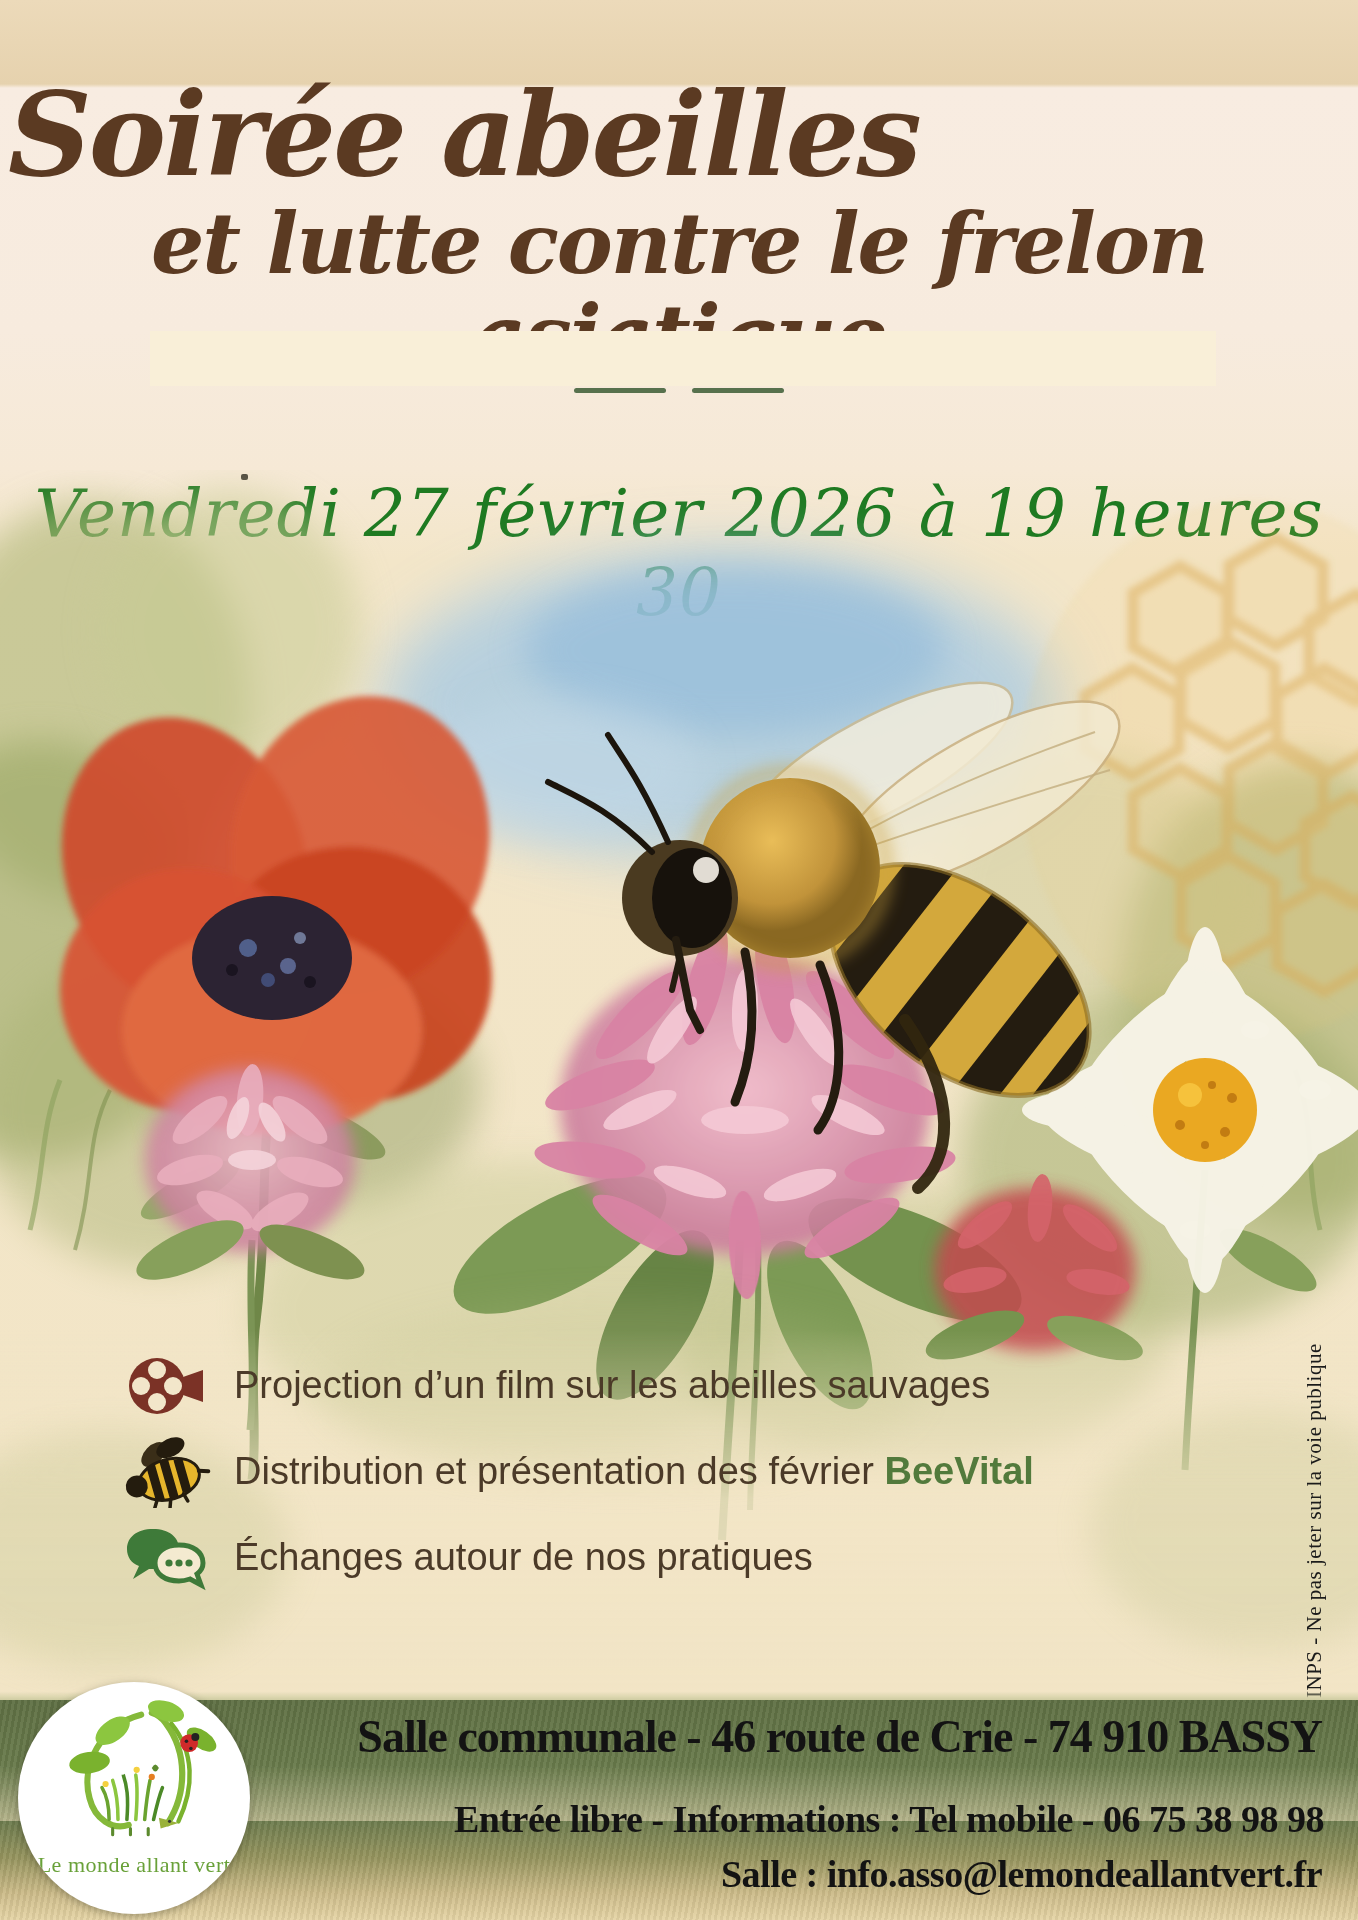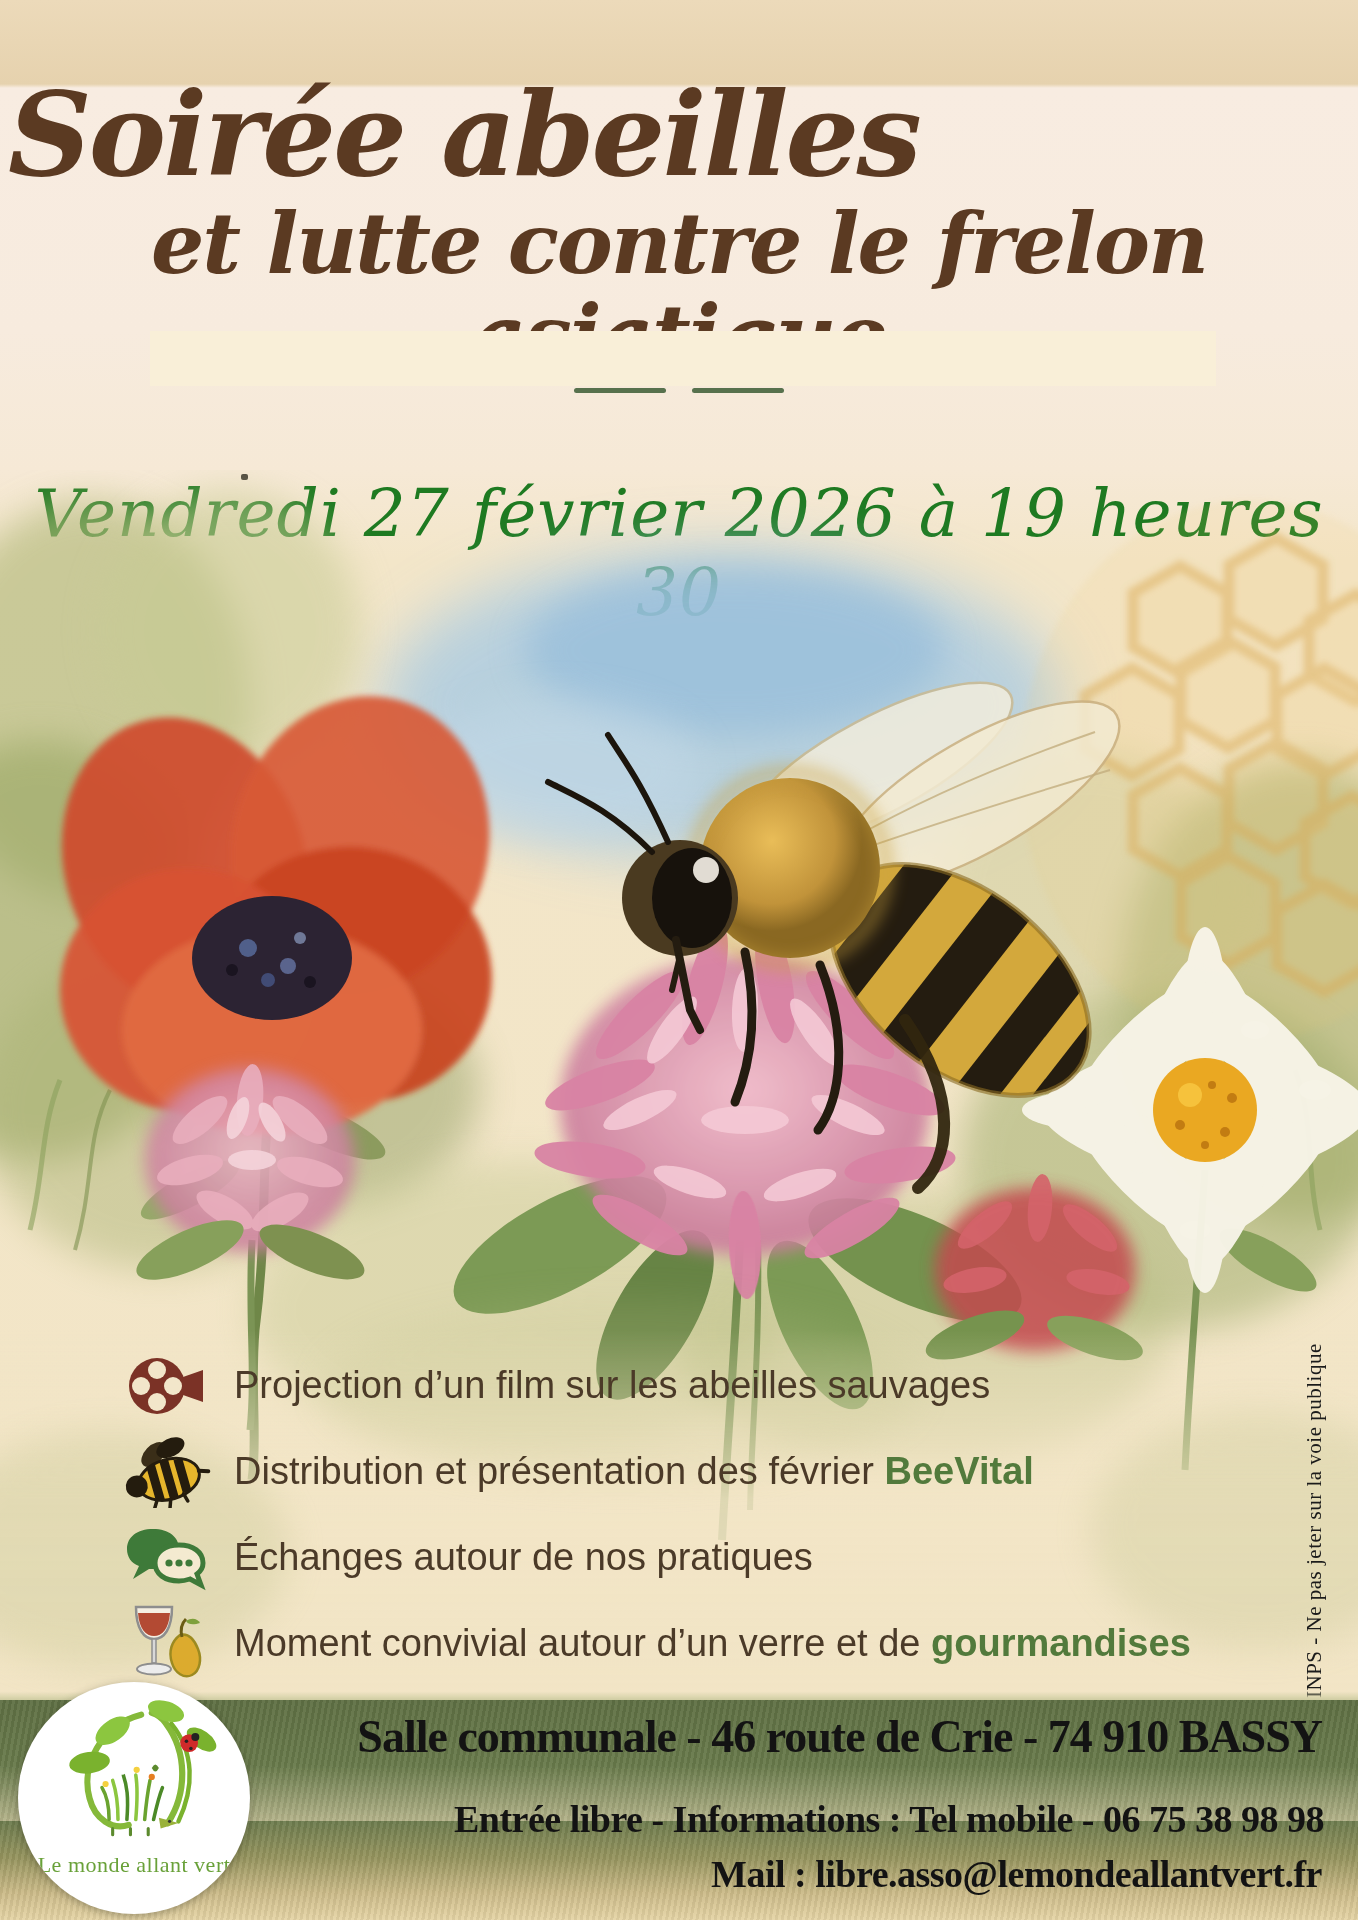--- a/index.html
+++ b/index.html
@@ -353,34 +353,20 @@
           <path d="M30,6 C14,6 4,14 4,26 C4,34 8,40 16,43 L10,56 L26,46 C42,47 56,40 56,26 C56,14 46,6 30,6 Z" fill="#3e7a39"></path>
           <path d="M56,22 C42,22 32,29 32,40 C32,51 42,58 56,58 C60,58 64,57 67,56 L78,62 L74,51 C78,48 80,44 80,40 C80,29 70,22 56,22 Z" fill="#f4ead0" stroke="#3e7a39" stroke-width="5"></path>
           <circle cx="46" cy="40" r="3.6" fill="#3e7a39"></circle>
           <circle cx="56" cy="40" r="3.6" fill="#3e7a39"></circle>
           <circle cx="66" cy="40" r="3.6" fill="#3e7a39"></circle>
         </svg>
       </span>
       <p><span>Échanges autour de nos pratiques</span><span class="hl"></span></p>
     </div>
 
-    <div class="prow">
-      <span class="icon">
-        <svg width="76" height="86" viewBox="0 0 76 86">
-          <path d="M52,34 C44,40 40,50 44,62 C47,72 56,78 64,74 C72,70 74,58 70,48 C66,38 60,32 52,34 Z" fill="#dcab2e" stroke="#9c8a20" stroke-width="2.5"></path>
-          <path d="M54,36 C52,28 54,22 58,18" stroke="#6b5c14" stroke-width="3" fill="none"></path>
-          <path d="M58,20 C64,16 70,18 72,22 C66,24 60,24 58,20 Z" fill="#7ea03c"></path>
-          <path d="M8,6 L44,6 C44,28 36,38 26,38 C16,38 8,28 8,6 Z" fill="#f5efe2" stroke="#8e8e8e" stroke-width="2.5"></path>
-          <path d="M10,12 L42,12 C41,28 34,35 26,35 C18,35 11,28 10,12 Z" fill="#b34a33"></path>
-          <rect x="24" y="38" width="4" height="24" fill="#d8d8d8" stroke="#8e8e8e" stroke-width="1.5"></rect>
-          <ellipse cx="26" cy="68" rx="17" ry="5.5" fill="#ececec" stroke="#8e8e8e" stroke-width="2"></ellipse>
-        </svg>
-      </span>
-      <p><span>Moment convivial autour d’un verre et de </span><span class="hl">gourmandises</span></p>
-    </div>
 
   </div>
 
   <div class="side-note">INPS - Ne pas jeter sur la voie publique</div>
 
   <div class="footer">
     <div class="logo">
       <svg width="200" height="160" viewBox="0 0 220 180">
         <path d="M118,30 C72,42 50,88 60,124 C66,148 86,160 104,154" stroke="#85b93a" stroke-width="7" fill="none" stroke-linecap="round"></path>
         <ellipse cx="86" cy="48" rx="22" ry="12" fill="#8cc63f" transform="rotate(-35 86 48)"></ellipse>
@@ -407,16 +393,16 @@
           <circle cx="130" cy="100" r="3.5" fill="#e67e22"></circle>
         <path d="M138,146 L160,152 L140,158 Z" fill="#9ab23a"></path>
         <circle cx="150" cy="150" r="1.8" fill="#333333"></circle>
         <path d="M86,158 l0,7 M106,158 l0,7 M126,158 l0,7" stroke="#5c8a2e" stroke-width="3.5" stroke-linecap="round"></path>
         <path d="M130,90 q4,-8 8,0 q-4,8 -8,0" fill="#5c8a2e"></path>
       </svg>
       <div class="logo-caption">Le monde allant vert</div>
     </div>
     <div class="venue">Salle communale -  46 route de Crie - 74 910 BASSY</div>
     <div class="info">Entrée libre - Informations : Tel mobile -  06 75 38 98 98</div>
-    <div class="mail">Mail : libre.asso@lemondeallantvert.fr</div>
+    <div class="mail">Salle : info.asso@lemondeallantvert.fr</div>
   </div>
 
 </div>
 
 </body></html>

